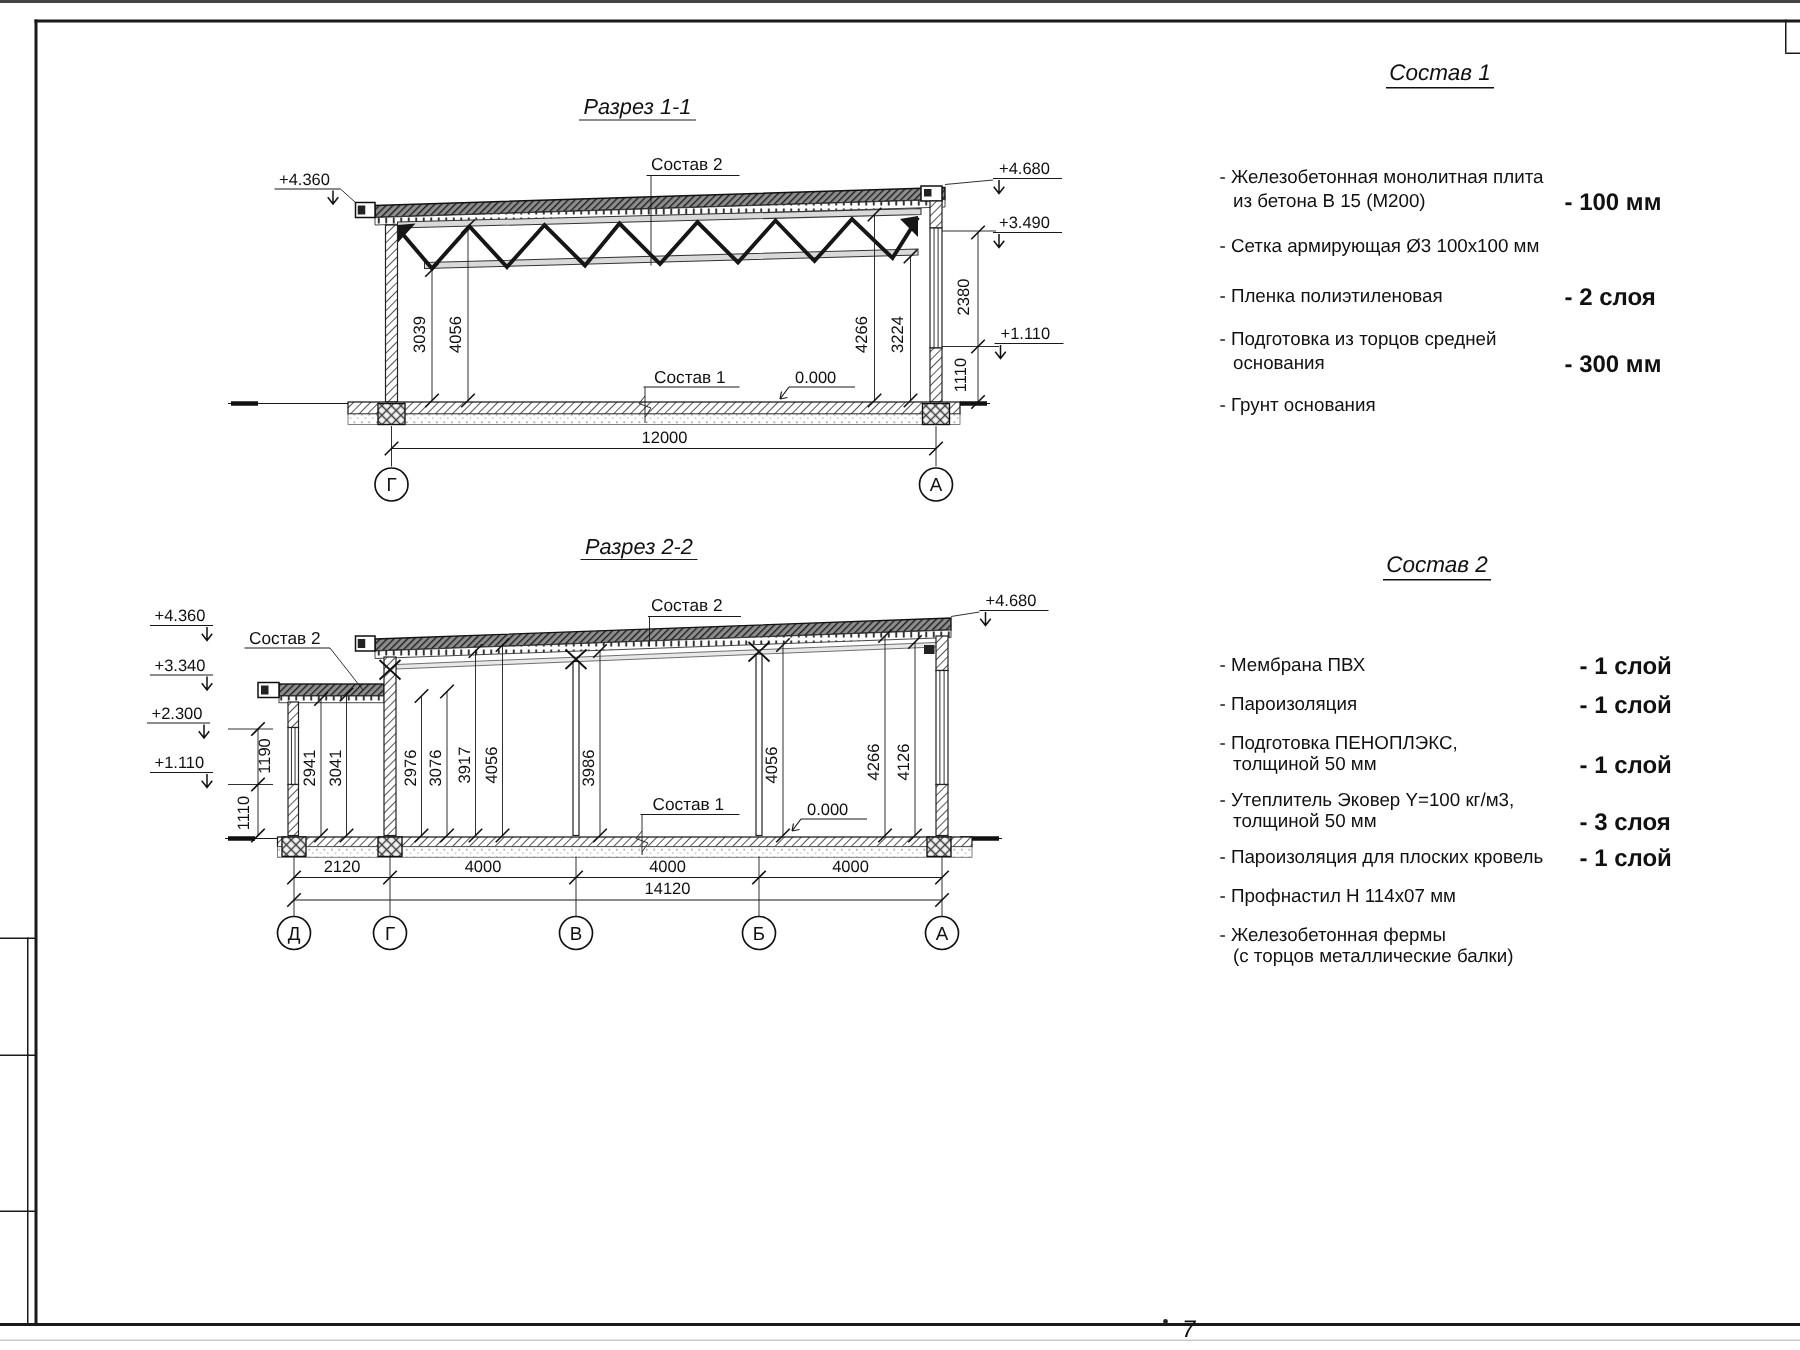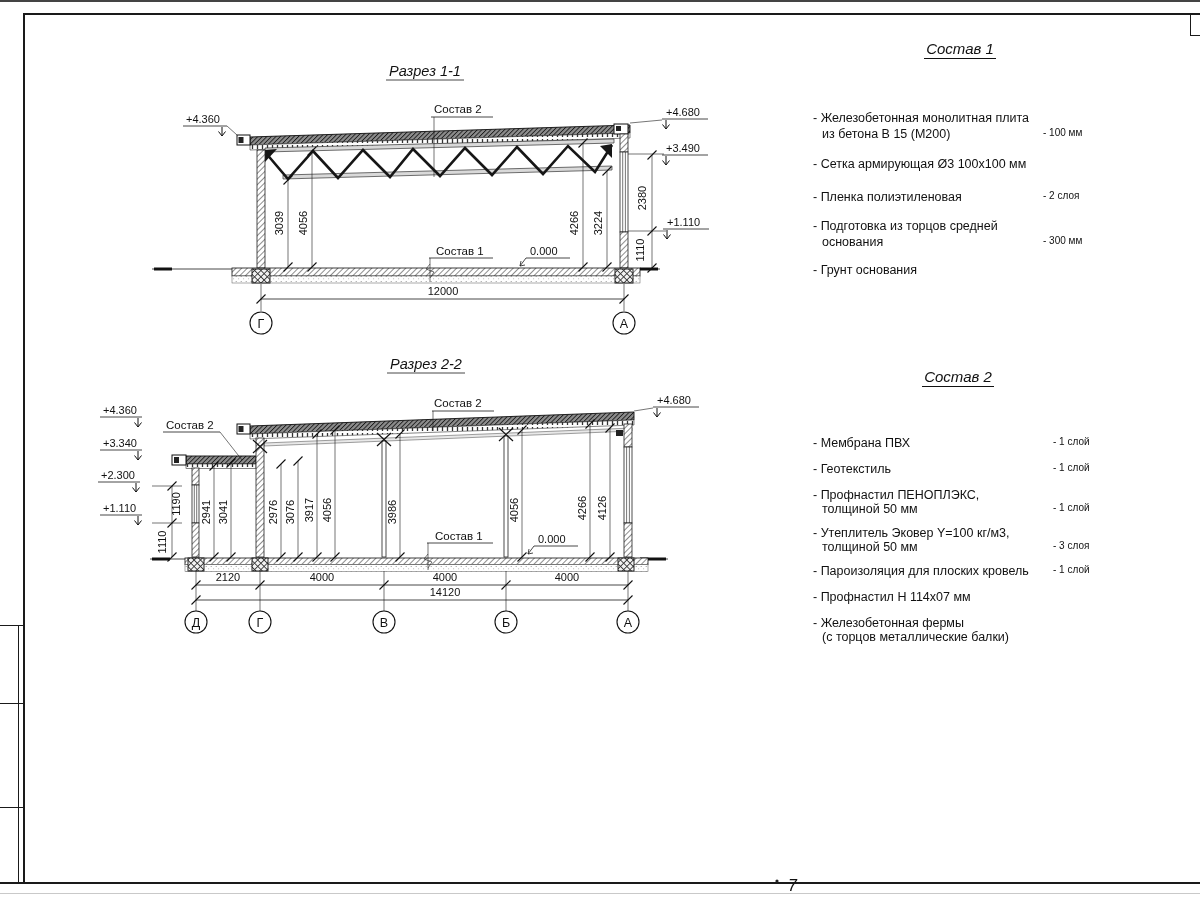--- a/index.html
+++ b/index.html
@@ -12,21 +12,21 @@
   svg text{font-family:"Liberation Sans",sans-serif;fill:#111;}
   .t11{font-size:11px;}
   .t12{font-size:11.5px;}
   .ttl{font-size:14.5px;font-style:italic;}
   .ax{font-size:12.5px;}
   .ln{stroke:#1a1a1a;stroke-width:0.8;fill:none;}
   .thin{stroke:#1a1a1a;stroke-width:0.6;fill:none;}
   .panel-title{position:absolute;width:180px;text-align:center;font-size:15px;font-style:italic;}
   .panel-title span{border-bottom:1.2px solid #111;padding:0 2px 1px 2px;}
   .li{position:absolute;font-size:12.5px;white-space:nowrap;}
-  .lv{position:absolute;font-size:10px;white-space:nowrap;}
+  .lv{position:absolute;font-size:16px;white-space:nowrap;font-weight:bold;}
 </style>
 </head>
 <body>
 
 <div class="stage">
 
   <div class="scanline" style="left:0;top:0;width:1200px;height:2px"></div>
   <div class="hline" style="left:23px;top:13px;width:1177px;height:2px"></div>
   <div class="vline" style="left:23px;top:13px;width:2px;height:871px"></div>
   <div class="hline" style="left:0;top:882px;width:1200px;height:2px"></div>
@@ -390,23 +390,23 @@
   <div class="li" style="left:813px;top:219px">- Подготовка из торцов средней</div>
   <div class="li" style="left:822px;top:235px">основания</div>
   <div class="lv" style="left:1043px;top:235px">- 300 мм</div>
   <div class="li" style="left:813px;top:263px">- Грунт основания</div>
 
   <div class="panel-title" style="left:868px;top:368px">
     <span>Состав 2</span>
   </div>
   <div class="li" style="left:813px;top:436px">- Мембрана ПВХ</div>
   <div class="lv" style="left:1053px;top:436px">- 1 слой</div>
-  <div class="li" style="left:813px;top:462px">- Геотекстиль</div>
+  <div class="li" style="left:813px;top:462px">- Пароизоляция</div>
   <div class="lv" style="left:1053px;top:462px">- 1 слой</div>
-  <div class="li" style="left:813px;top:488px">- Профнастил ПЕНОПЛЭКС,</div>
+  <div class="li" style="left:813px;top:488px">- Подготовка ПЕНОПЛЭКС,</div>
   <div class="li" style="left:822px;top:502px">толщиной 50 мм</div>
   <div class="lv" style="left:1053px;top:502px">- 1 слой</div>
   <div class="li" style="left:813px;top:526px">- Утеплитель Эковер Y=100 кг/м3,</div>
   <div class="li" style="left:822px;top:540px">толщиной 50 мм</div>
   <div class="lv" style="left:1053px;top:540px">- 3 слоя</div>
   <div class="li" style="left:813px;top:564px">- Пароизоляция для плоских кровель</div>
   <div class="lv" style="left:1053px;top:564px">- 1 слой</div>
   <div class="li" style="left:813px;top:590px">- Профнастил Н 114х07 мм</div>
   <div class="li" style="left:813px;top:616px">- Железобетонная фермы</div>
   <div class="li" style="left:822px;top:630px">(с торцов металлические балки)</div>

